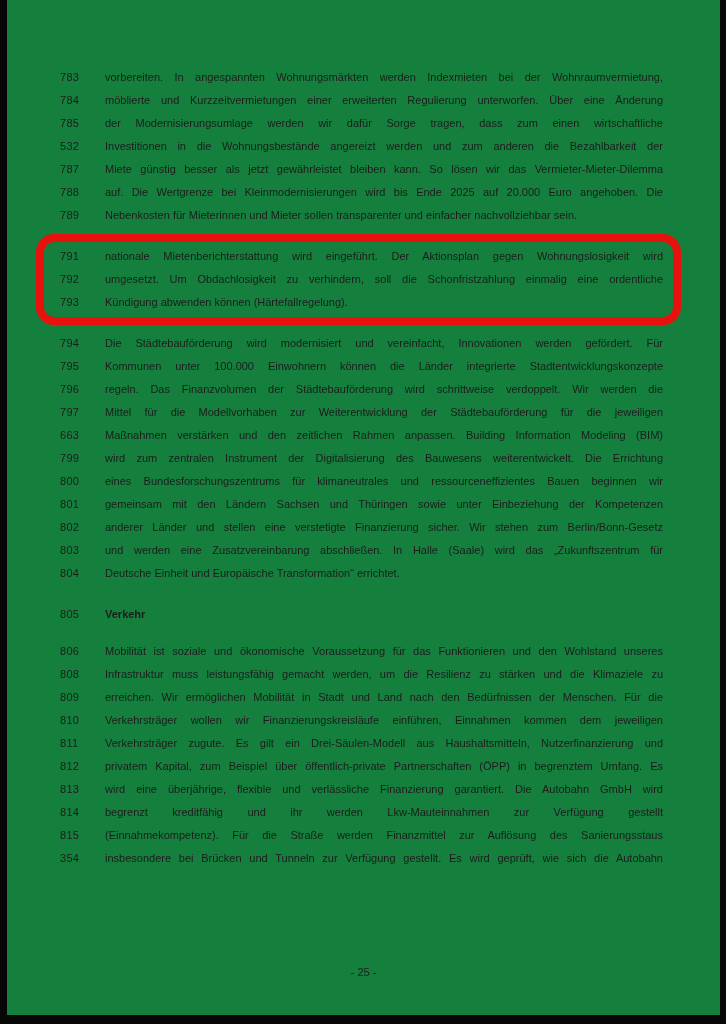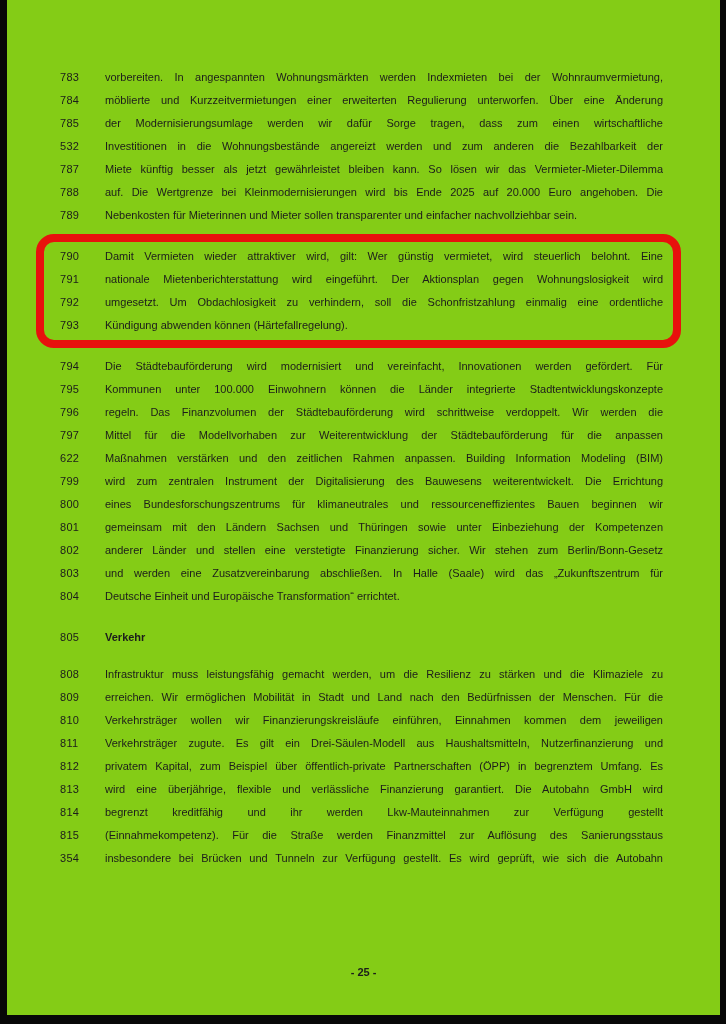--- a/index.html
+++ b/index.html
@@ -14,21 +14,21 @@
   }
   
   .scan-bar { position: absolute; background: #070707; z-index: 5; }
   .scan-bar.left   { left: 0; top: 0; bottom: 0; width: 7px; }
   .scan-bar.right  { right: 0; top: 0; bottom: 0; width: 6px; }
   .scan-bar.bottom { left: 0; right: 0; bottom: 0; height: 9px; }
 
   .page {
     position: absolute;
     left: 7px; right: 6px; top: 0; bottom: 9px;
-    background: #84cc16;
+    background: #15803d;
   }
   .content {
     padding: 66px 57px 0 53px;
   }
   .block { position: relative; }
   .block + .block { margin-top: 18px; }
   .heading-block + .block { margin-top: 14px; }
 
   .line {
     display: flex;
@@ -62,21 +62,21 @@
     pointer-events: none;
     z-index: 3;
   }
 
   .footer {
     position: absolute;
     left: 0; right: 0;
     top: 966px;
     text-align: center;
     font-size: 11px;
-    font-weight: bold;
+    font-weight: normal;
     color: #1c1c1c;
   }
 </style>
 </head>
 <body style="--red: #e8110d;">
 
 <div class="scan-bar left"></div>
 <div class="scan-bar right"></div>
 <div class="scan-bar bottom"></div>
 
@@ -94,38 +94,34 @@
         <div class="line">
           <span class="num">785</span>
           <span class="text">der Modernisierungsumlage werden wir dafür Sorge tragen, dass zum einen wirtschaftliche</span>
         </div>
         <div class="line">
           <span class="num">532</span>
           <span class="text">Investitionen in die Wohnungsbestände angereizt werden und zum anderen die Bezahlbarkeit der</span>
         </div>
         <div class="line">
           <span class="num">787</span>
-          <span class="text">Miete künftig besser als jetzt gewährleistet bleiben kann. So lösen wir das Vermieter-Mieter-Dilemma</span>
+          <span class="text">Miete günstig besser als jetzt gewährleistet bleiben kann. So lösen wir das Vermieter-Mieter-Dilemma</span>
         </div>
         <div class="line">
           <span class="num">788</span>
           <span class="text">auf. Die Wertgrenze bei Kleinmodernisierungen wird bis Ende 2025 auf 20.000 Euro angehoben. Die</span>
         </div>
         <div class="line">
           <span class="num">789</span>
           <span class="text align-left">Nebenkosten für Mieterinnen und Mieter sollen transparenter und einfacher nachvollziehbar sein.</span>
         </div>
       </div>
       <div class="block highlighted">
         <div class="red-frame"></div>
         <div class="line">
-          <span class="num">790</span>
-          <span class="text">Damit Vermieten wieder attraktiver wird, gilt: Wer günstig vermietet, wird steuerlich belohnt. Eine</span>
-        </div>
-        <div class="line">
           <span class="num">791</span>
           <span class="text">nationale Mietenberichterstattung wird eingeführt. Der Aktionsplan gegen Wohnungslosigkeit wird</span>
         </div>
         <div class="line">
           <span class="num">792</span>
           <span class="text">umgesetzt. Um Obdachlosigkeit zu verhindern, soll die Schonfristzahlung einmalig eine ordentliche</span>
         </div>
         <div class="line">
           <span class="num">793</span>
           <span class="text align-left">Kündigung abwenden können (Härtefallregelung).</span>
@@ -139,24 +135,24 @@
         <div class="line">
           <span class="num">795</span>
           <span class="text">Kommunen unter 100.000 Einwohnern können die Länder integrierte Stadtentwicklungskonzepte</span>
         </div>
         <div class="line">
           <span class="num">796</span>
           <span class="text">regeln. Das Finanzvolumen der Städtebauförderung wird schrittweise verdoppelt. Wir werden die</span>
         </div>
         <div class="line">
           <span class="num">797</span>
-          <span class="text">Mittel für die Modellvorhaben zur Weiterentwicklung der Städtebauförderung für die anpassen</span>
-        </div>
-        <div class="line">
-          <span class="num">622</span>
+          <span class="text">Mittel für die Modellvorhaben zur Weiterentwicklung der Städtebauförderung für die jeweiligen</span>
+        </div>
+        <div class="line">
+          <span class="num">663</span>
           <span class="text">Maßnahmen verstärken und den zeitlichen Rahmen anpassen. Building Information Modeling (BIM)</span>
         </div>
         <div class="line">
           <span class="num">799</span>
           <span class="text">wird zum zentralen Instrument der Digitalisierung des Bauwesens weiterentwickelt. Die Errichtung</span>
         </div>
         <div class="line">
           <span class="num">800</span>
           <span class="text">eines Bundesforschungszentrums für klimaneutrales und ressourceneffizientes Bauen beginnen wir</span>
         </div>
@@ -177,20 +173,24 @@
           <span class="text align-left">Deutsche Einheit und Europäische Transformation“ errichtet.</span>
         </div>
       </div>
       <div class="block heading-block">
         <div class="line">
           <span class="num">805</span>
           <span class="text heading align-left">Verkehr</span>
         </div>
       </div>
       <div class="block">
+        <div class="line">
+          <span class="num">806</span>
+          <span class="text">Mobilität ist soziale und ökonomische Voraussetzung für das Funktionieren und den Wohlstand unseres</span>
+        </div>
         <div class="line">
           <span class="num">808</span>
           <span class="text">Infrastruktur muss leistungsfähig gemacht werden, um die Resilienz zu stärken und die Klimaziele zu</span>
         </div>
         <div class="line">
           <span class="num">809</span>
           <span class="text">erreichen. Wir ermöglichen Mobilität in Stadt und Land nach den Bedürfnissen der Menschen. Für die</span>
         </div>
         <div class="line">
           <span class="num">810</span>

